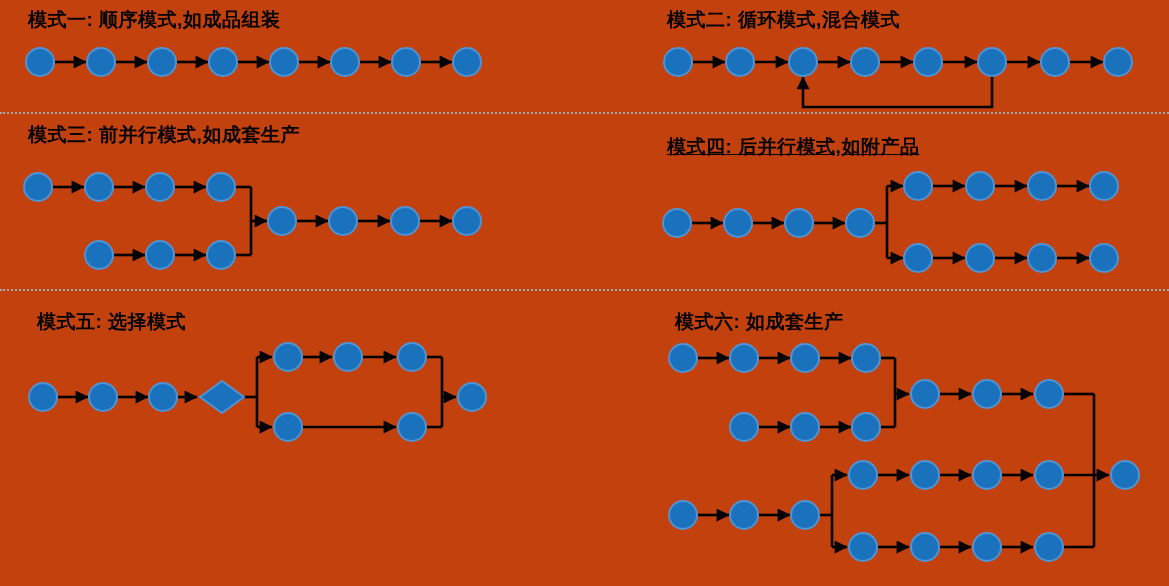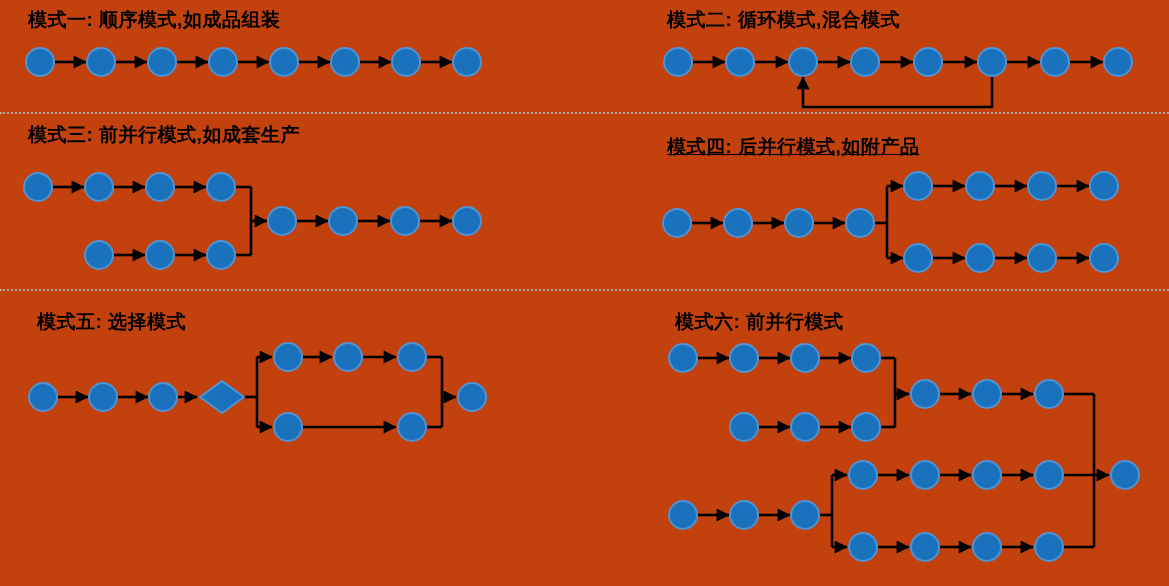--- a/index.html
+++ b/index.html
@@ -27,21 +27,21 @@
 
 <div class="canvas">
   <div class="sep sep1"></div>
   <div class="sep sep2"></div>
 
   <div class="dtitle t0">模式一: 顺序模式,如成品组装</div>
   <div class="dtitle t1">模式二: 循环模式,混合模式</div>
   <div class="dtitle t2">模式三: 前并行模式,如成套生产</div>
   <div class="dtitle t3">模式四: 后并行模式,如附产品</div>
   <div class="dtitle t4">模式五: 选择模式</div>
-  <div class="dtitle t5">模式六: 前并行模式</div>
+  <div class="dtitle t5">模式六: 如成套生产</div>
 
   <svg id="graph" width="1169" height="586" viewBox="0 0 1169 586">
     <defs>
       <marker id="ah" viewBox="0 0 10 10" refX="9.5" refY="5" markerWidth="6" markerHeight="5" orient="auto-start-reverse">
         <path d="M0,0 L10,5 L0,10 z" fill="#000000"></path>
       </marker>
     </defs>
   <g>
         <polyline points="55,62 86,62" fill="none" stroke="#000000" stroke-width="2.6" marker-end="url(#ah)"></polyline>
         <polyline points="116,62 147,62" fill="none" stroke="#000000" stroke-width="2.6" marker-end="url(#ah)"></polyline>

